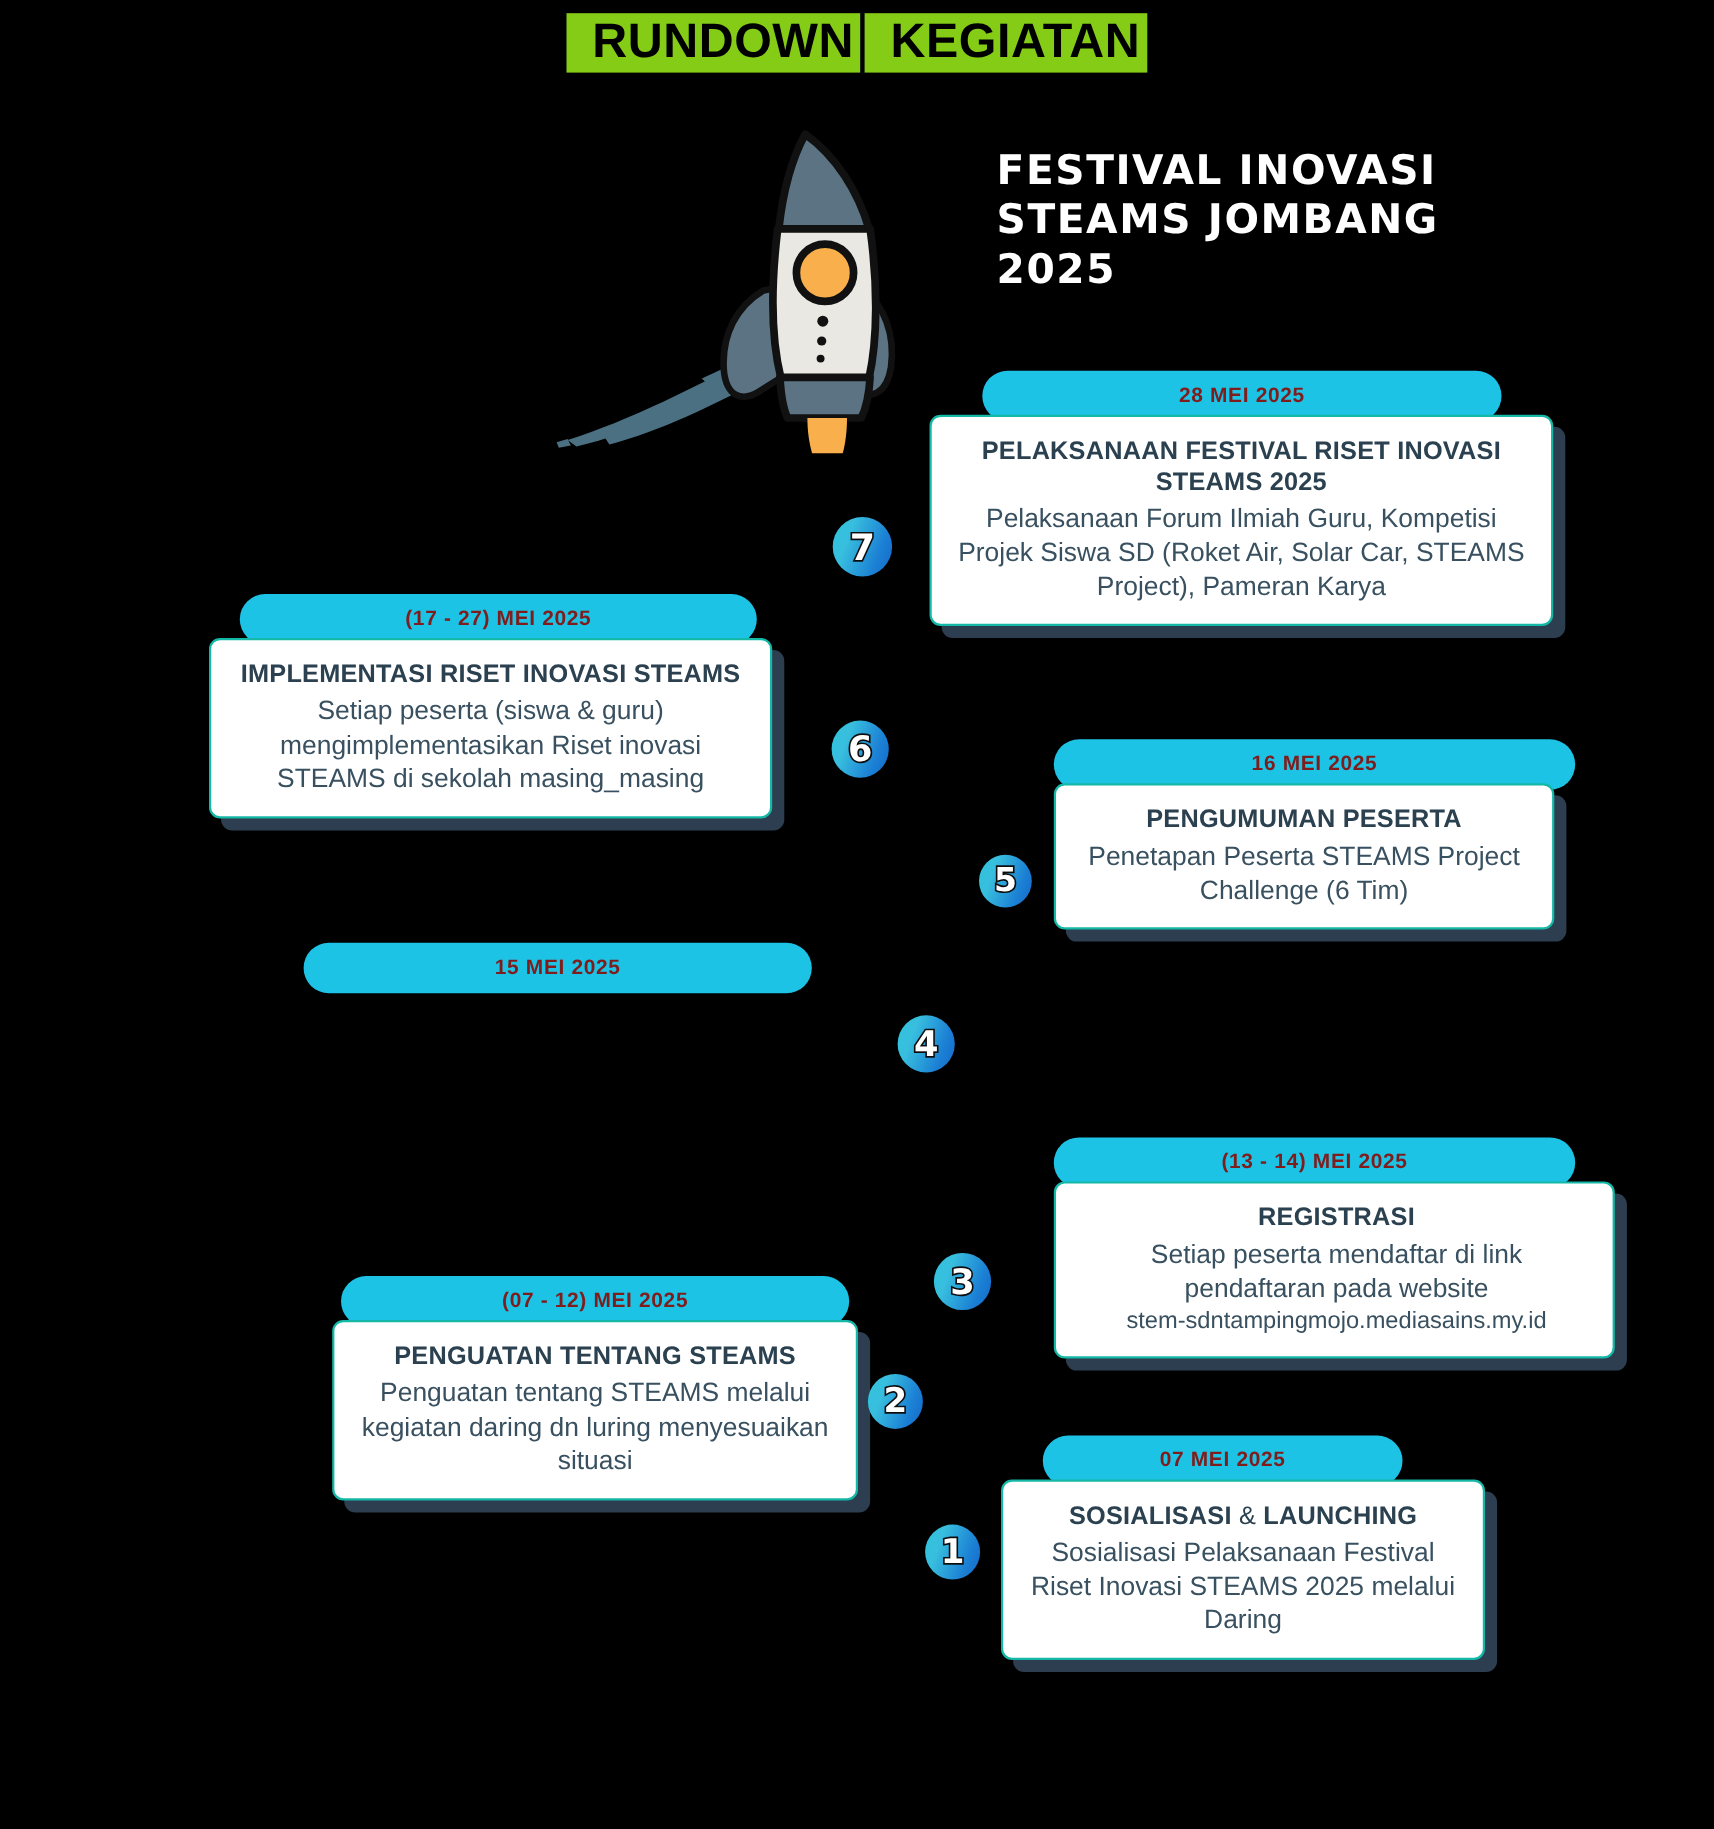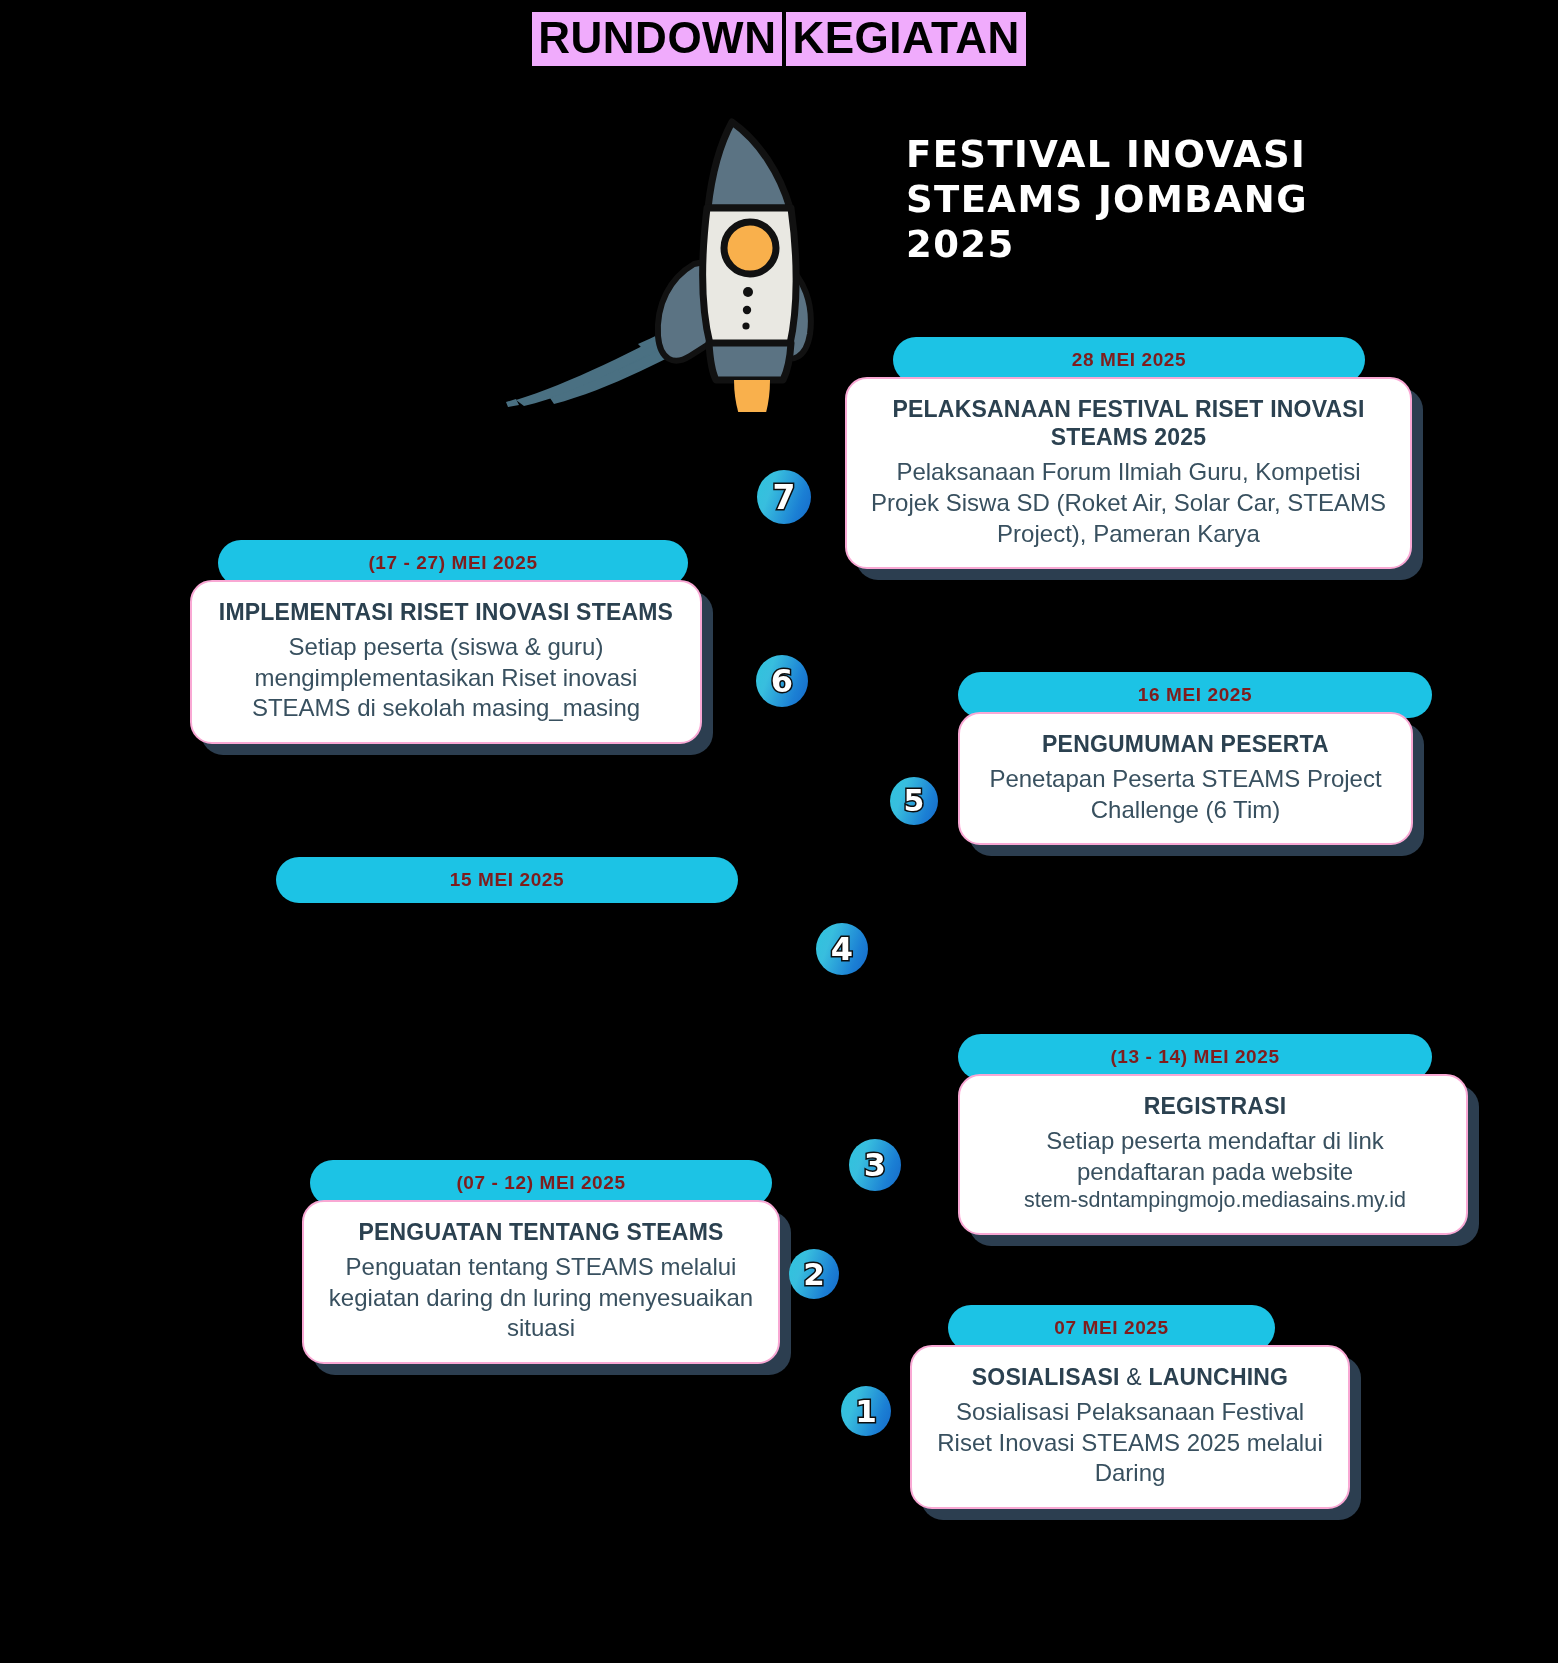--- a/index.html
+++ b/index.html
@@ -28,26 +28,26 @@
   #page-title {
     position: absolute;
     left: 0;
     top: 12px;
     width: 1558px;
     text-align: center;
     line-height: 1;
   }
   #page-title .hl {
     display: inline-block;
-    background: #f0abfc;
+    background: #84cc16;
     color: #000000;
     font-size: 44px;
     font-weight: bold;
     letter-spacing: 0.5px;
-    padding: 4px 6px 6px 6px;
+    padding: 4px 6px 6px 23px;
     font-family: "Liberation Sans", sans-serif;
   }
   #page-title .hl + .hl { margin-left: 4px; }
 
   
   .rocket-wrap {
     position: absolute;
     left: 498px;
     top: 112px;
     width: 360px;
@@ -84,22 +84,22 @@
     display: flex;
     align-items: center;
     justify-content: center;
     text-align: right;
     position: relative;
     z-index: 2;
   }
 
   .card {
     background: #ffffff;
-    border: 2px solid #f9a8d4;
-    border-radius: 22px;
+    border: 2px solid #14b8a6;
+    border-radius: 10px;
     padding: 16px 20px 18px 20px;
     position: relative;
     z-index: 3;
     box-shadow: 11px 11px 0 0 #2c3e50;
   }
 
   .card-title {
     color: #2b4150;
     font-weight: bold;
     font-size: 23px;

